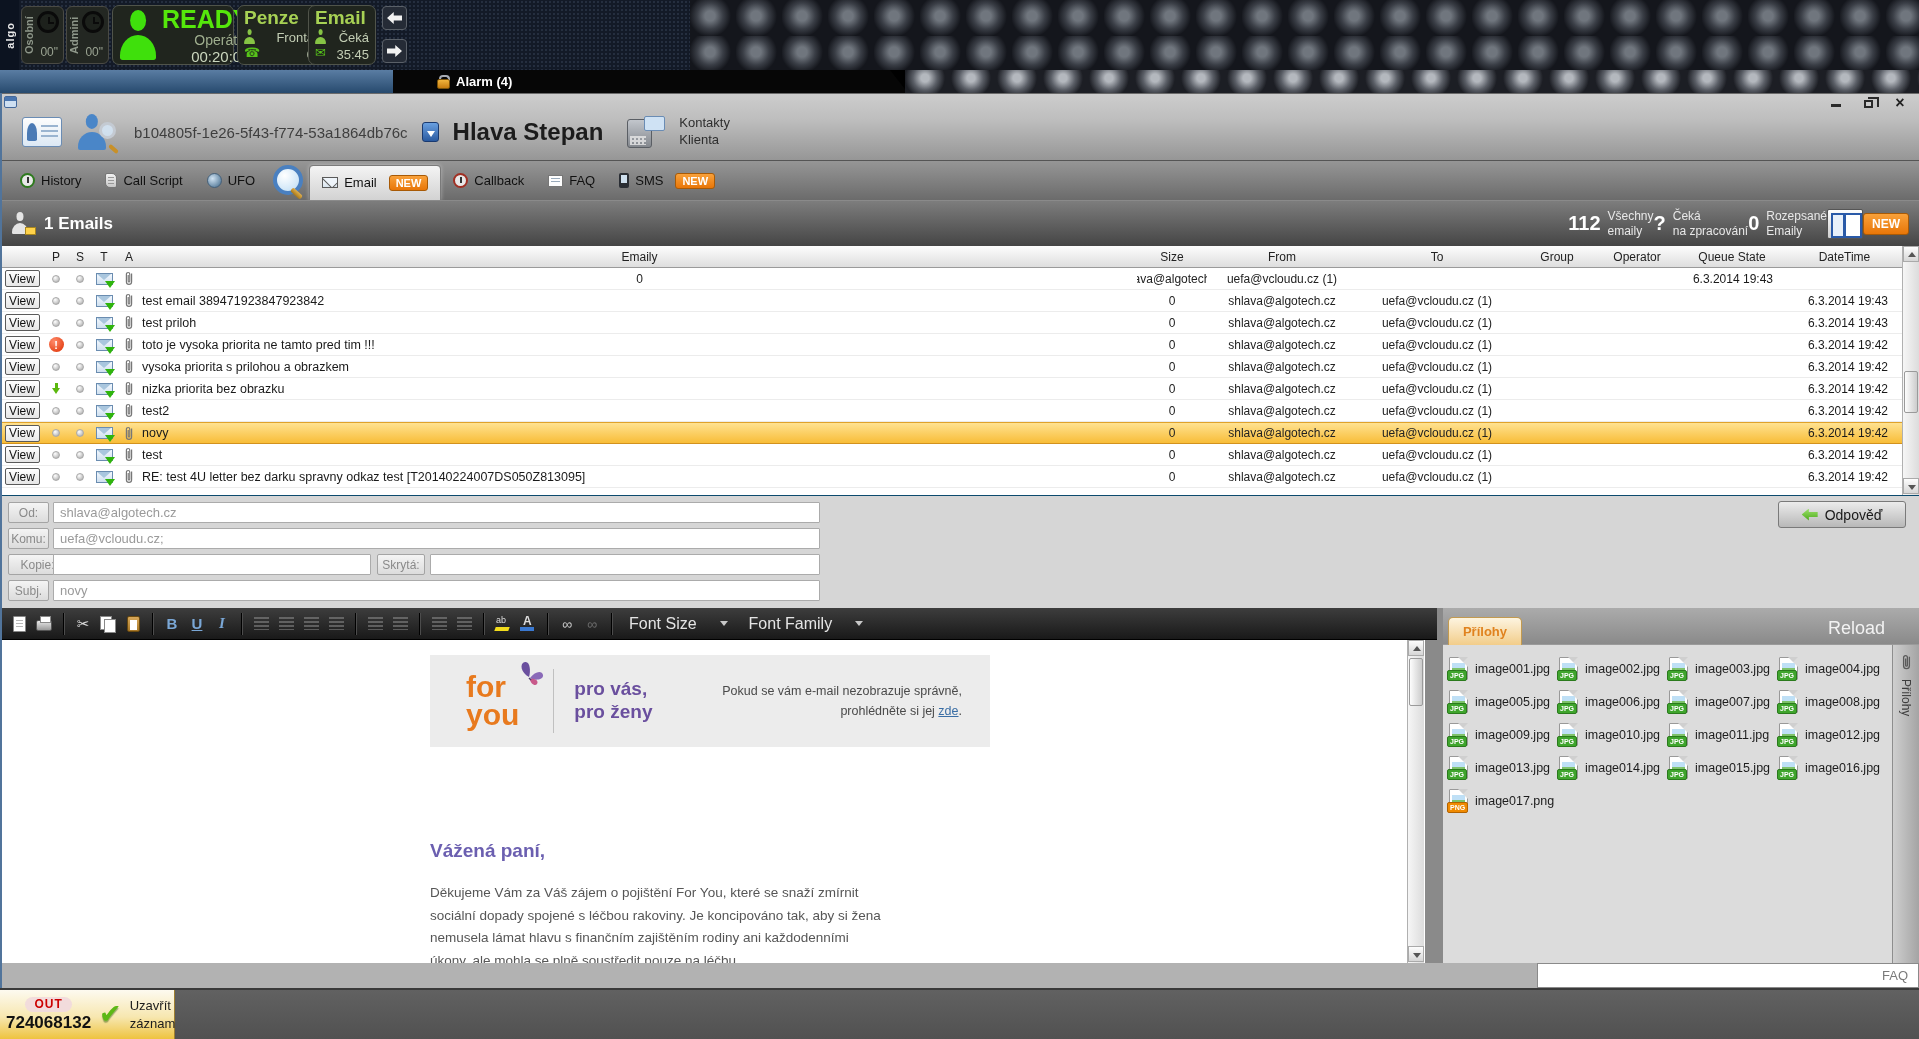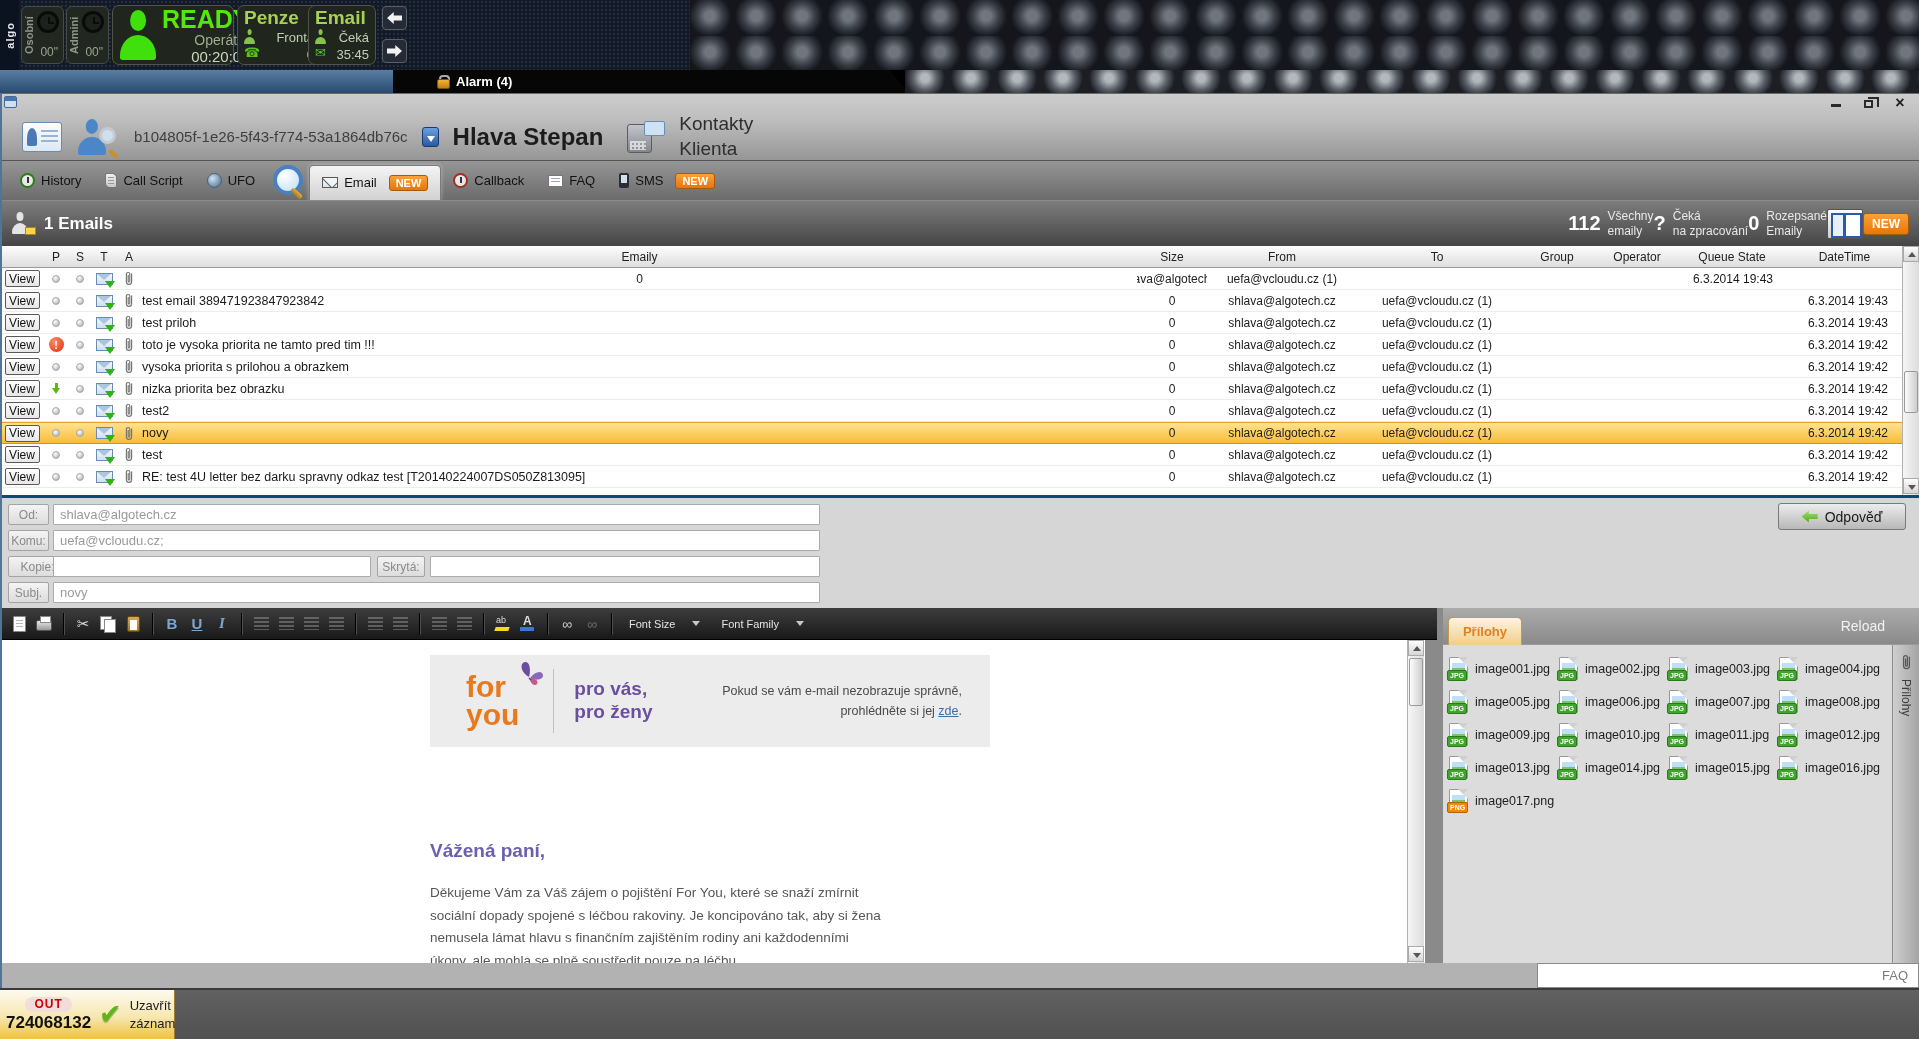--- a/index.html
+++ b/index.html
@@ -68,21 +68,21 @@
   .ic-pmag .mg{position:absolute;right:4px;top:10px;width:17px;height:17px;border:3px solid #c4cad2;border-radius:50%;background:rgba(214,232,248,.85)}
   .ic-pmag .mh{position:absolute;right:1px;bottom:1px;width:11px;height:4px;background:#c89028;border-radius:2px;transform:rotate(42deg)}
   .guid{font-size:15px;color:#3f3f3f}
   .ic-bluebox{width:17px;height:20px;background:linear-gradient(#6aa0e0,#2a5aa0);border:1px solid #1a3a70;border-radius:3px;position:relative}
   .ic-bluebox::after{content:"";position:absolute;left:4px;top:8px;border-left:4px solid transparent;border-right:4px solid transparent;border-top:6px solid #fff}
   .cust{font-size:24px;font-weight:bold;color:#1c1c1c}
   .ic-contacts{width:38px;height:32px;position:relative;margin-left:10px}
   .ic-contacts::before{content:"";position:absolute;left:0;bottom:0;width:23px;height:27px;background:linear-gradient(#c2c6cc,#84888e);border:1px solid #5a5e64;border-radius:3px}
   .ic-contacts::after{content:"";position:absolute;left:3px;bottom:3px;width:16px;height:9px;background:repeating-linear-gradient(90deg,#e8e8e8 0 2px,transparent 2px 4px),repeating-linear-gradient(180deg,#e8e8e8 0 2px,transparent 2px 4px);opacity:.8}
   .ic-contacts i{position:absolute;right:0;top:0;width:21px;height:15px;background:#cfe2f4;border:1px solid #6a8cb4;border-radius:2px}
-  .contacts-lbl{font-size:19px;color:#2e2e2e;line-height:1.3}
+  .contacts-lbl{font-size:13px;color:#2e2e2e;line-height:1.3}
 
   
   .tabbar{position:absolute;left:0;top:160px;width:100%;height:40px;background:linear-gradient(180deg,#969696,#6b6b6b);border-top:1px solid #555;display:flex;align-items:center;padding-left:8px}
   .tab{display:flex;align-items:center;gap:6px;font-size:13px;color:#111;padding:0 12px;height:30px}
   .tab-active{background:linear-gradient(180deg,#f4f4f4,#d2d2d2);border:1px solid #7a7a7a;border-radius:4px 4px 0 0;height:36px;margin-top:4px;box-shadow:0 0 4px rgba(255,255,255,.4)}
   .badge-new{background:linear-gradient(#f9a13a,#e87608);border:1px solid #a85a06;color:#fff;font-size:11px;font-weight:bold;padding:1px 6px;border-radius:3px;margin-left:6px}
   .ti-clock{width:15px;height:15px;border:2px solid #3a3a3a;border-radius:50%;background:#e8e8e8;position:relative}
   .ti-clock::after{content:"";position:absolute;left:5px;top:2px;width:2px;height:6px;background:#333}
   .ti-clock.green{border-color:#2e7a1e}
   .ti-clock.red{border-color:#a03024}
@@ -138,21 +138,21 @@
   .t-env .garrow{position:absolute;right:-3px;bottom:-4px;width:0;height:0;border-left:5px solid transparent;border-right:5px solid transparent;border-top:7px solid #2fb40c}
 
   .vscroll{position:absolute;width:17px;background:linear-gradient(90deg,#f6f6f6,#dcdcdc);border-left:1px solid #b0b0b0}
   .sarr{position:absolute;left:0;width:16px;height:16px;background:linear-gradient(#fdfdfd,#d6d6d6);border:1px solid #aaa}
   .sarr::after{content:"";position:absolute;left:4px}
   .sarr.up::after{top:5px;border-left:4px solid transparent;border-right:4px solid transparent;border-bottom:5px solid #555}
   .sarr.down::after{top:6px;border-left:4px solid transparent;border-right:4px solid transparent;border-top:5px solid #555}
   .sthumb{position:absolute;left:1px;width:14px;background:linear-gradient(90deg,#fdfdfd,#cccccc);border:1px solid #9a9a9a;border-radius:2px}
 
   
-  .compose{position:absolute;left:0;top:495px;width:100%;height:113px;background:#d6d6d6;border-top:3px solid #0c4a6e}
+  .compose{position:absolute;left:0;top:495px;width:100%;height:113px;background:#d6d6d6;border-top:1px solid #0c4a6e}
   .flabel{position:absolute;height:21px;background:linear-gradient(#f4f4f4,#dcdcdc);border:1px solid #a4a4a4;border-radius:2px;color:#8a8a8a;font-size:12px;display:flex;align-items:center;justify-content:center}
   .finput{position:absolute;height:21px;background:#fff;border:1px solid #ababab;color:#9a9a9a;font-size:13px;padding:0 6px;font-family:"Liberation Sans",sans-serif;border-radius:1px}
   .reply-btn{position:absolute;right:13px;top:5px;width:128px;height:27px;background:linear-gradient(#ececec,#b8b8b8);border:1px solid #7a7a7a;border-radius:3px;display:flex;align-items:center;justify-content:center;gap:7px;font-size:14px;color:#1a1a1a}
   .rep-arrow{width:16px;height:12px;background:linear-gradient(#9ae06a,#4aa818);clip-path:polygon(0 50%,45% 0,45% 30%,100% 30%,100% 70%,45% 70%,45% 100%)}
 
   
   .toolbar{position:absolute;left:0;top:608px;width:1437px;height:32px;background:linear-gradient(#3d3d3d,#191919);border-bottom:1px solid #000;display:flex;align-items:center;padding-left:8px;gap:3px}
   .tdiv{width:1px;height:22px;background:#000;box-shadow:1px 0 0 #4c4c4c;margin:0 5px}
   .ti{width:22px;height:22px;display:flex;align-items:center;justify-content:center;border-radius:3px;flex:none}
   .dim{opacity:.4}
@@ -170,41 +170,41 @@
   .fmt-u{font-weight:bold;font-size:15px;color:#7aa7d6;text-decoration:underline}
   .fmt-i{font-style:italic;font-weight:bold;font-size:15px;color:#7aa7d6;font-family:"Liberation Serif",serif}
   .ic-al{width:15px;height:13px;background:repeating-linear-gradient(180deg,#b0b0b0 0 2px,transparent 2px 4px)}
   .ic-hl{width:16px;height:16px;position:relative}
   .ic-hl::before{content:"ab";position:absolute;left:1px;top:-1px;font-size:9px;color:#ddd}
   .ic-hl::after{content:"";position:absolute;left:0;bottom:1px;width:14px;height:4px;background:#f2dc1c;transform:skewX(-20deg)}
   .ic-fc{width:16px;height:16px;position:relative}
   .ic-fc::before{content:"A";position:absolute;left:3px;top:-2px;font-size:12px;font-weight:bold;color:#dcdcdc}
   .ic-fc::after{content:"";position:absolute;left:0;bottom:1px;width:14px;height:4px;background:#3a78d0}
   .glyph-link{font-size:14px;color:#c8c8c8;line-height:1}
-  .dd{display:flex;align-items:center;gap:17px;color:#e4e4e4;font-size:11px;padding:0 9px;height:24px}
+  .dd{display:flex;align-items:center;gap:23px;color:#e4e4e4;font-size:16px;padding:0 9px;height:24px}
   .caret{width:0;height:0;border-left:4px solid transparent;border-right:4px solid transparent;border-top:5px solid #c8c8c8}
 
   
   .preview{position:absolute;left:0;top:640px;width:1425px;height:323px;background:#fff;overflow:hidden}
   .mail-banner{position:absolute;left:430px;top:15px;width:560px;height:92px;background:#ececec;display:flex;align-items:center}
   .logo-block{margin-left:36px;position:relative;line-height:.92}
   .logo-l1,.logo-l2{font-size:30px;font-weight:bold;color:#e87a1e;letter-spacing:0}
   .butterfly{position:absolute;right:-26px;top:-14px}
   .logo-div{width:1px;height:64px;background:#c0c0c0;margin:0 20px 0 34px}
   .tagline{color:#6a4f9e;font-weight:bold;font-size:19px;line-height:1.2}
   .notice{margin-left:auto;margin-right:28px;text-align:right;font-size:12.5px;color:#4a4a4a;line-height:1.6}
   .notice a{color:#3a6ea5;text-decoration:underline}
   .greeting{position:absolute;left:430px;top:200px;font-size:19px;font-weight:bold;color:#6b5fb0}
   .mail-par{position:absolute;left:430px;top:242px;width:452px;font-size:13.5px;color:#565656;line-height:1.68}
 
   
   .attach{position:absolute;left:1443px;top:608px;width:476px;height:355px;background:#dcdcdc}
   .atop{position:absolute;left:0;top:0;right:0;height:37px;background:linear-gradient(#ababab,#8a8a8a);border-bottom:1px solid #9a9a9a}
   .atab{position:absolute;left:5px;top:9px;width:74px;height:28px;background:linear-gradient(#fdf4e0,#f2cd8a);border:1px solid #c29a50;border-bottom:none;border-radius:5px 5px 0 0;display:flex;align-items:center;justify-content:center;color:#e0821e;font-weight:bold;font-size:13px}
-  .areload{position:absolute;right:34px;top:10px;color:#f2f2f2;font-size:14px}
+  .areload{position:absolute;right:34px;top:10px;color:#f2f2f2;font-size:18px}
   .agrid{position:absolute;left:6px;top:44px;right:30px;bottom:4px;display:grid;grid-template-columns:repeat(4,1fr);grid-auto-rows:33px;align-items:center}
   .att{display:flex;align-items:center;gap:7px;font-size:12.5px;color:#1c1c1c}
   .fico{position:relative;width:19px;height:23px;background:#fff;border:1px solid #999;border-radius:1px;flex:none}
   .fico .fold{position:absolute;top:-1px;right:-1px;border-style:solid;border-width:5px;border-color:#cfcfcf #dcdcdc transparent transparent}
   .fico .pic{position:absolute;left:2px;top:5px;right:2px;height:9px;background:linear-gradient(#bfe0f6 55%,#7ec26a 55%)}
   .fbadge{position:absolute;left:-3px;bottom:-2px;color:#fff;font-size:7px;font-weight:bold;padding:1px 2px;border-radius:2px;line-height:1}
   .fbadge.jpg{background:#3fa52d;border:1px solid #2a7a1c}
   .fbadge.png{background:#f08a00;border:1px solid #b26200}
   .aside{position:absolute;right:0;top:37px;width:27px;bottom:0;background:linear-gradient(90deg,#cfcfcf,#a4a4a4);border-left:1px solid #8e8e8e;display:flex;flex-direction:column;align-items:center;padding-top:8px;gap:8px}
   .aside .vlabel{writing-mode:vertical-rl;font-size:12px;color:#3e3e3e}

